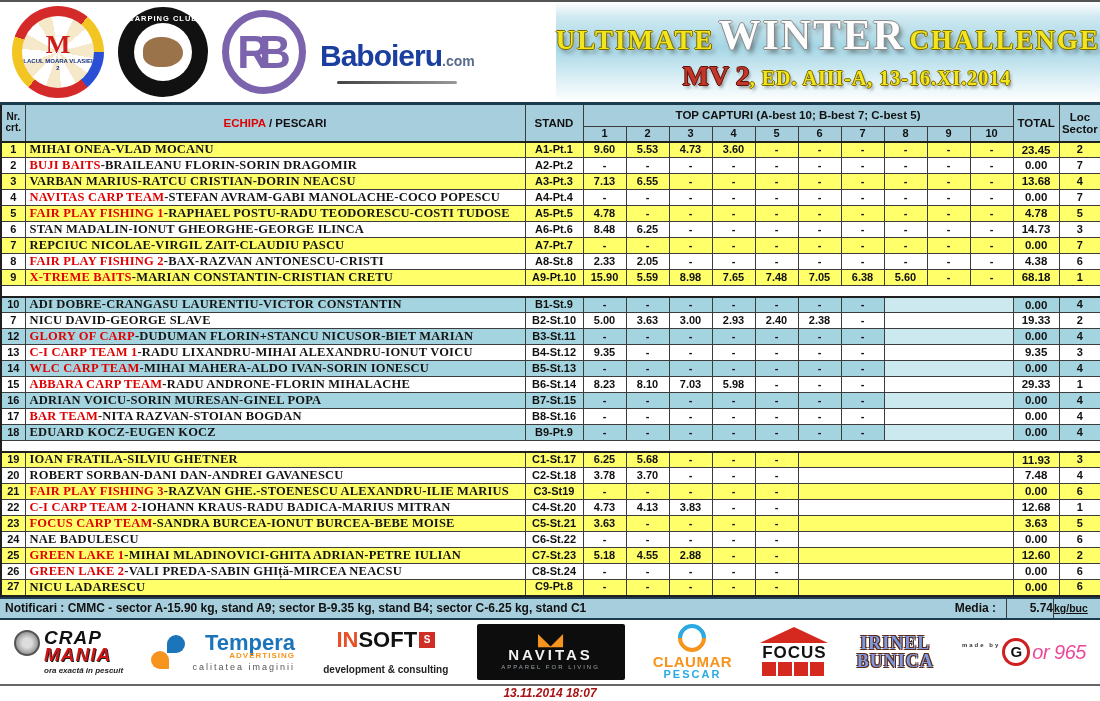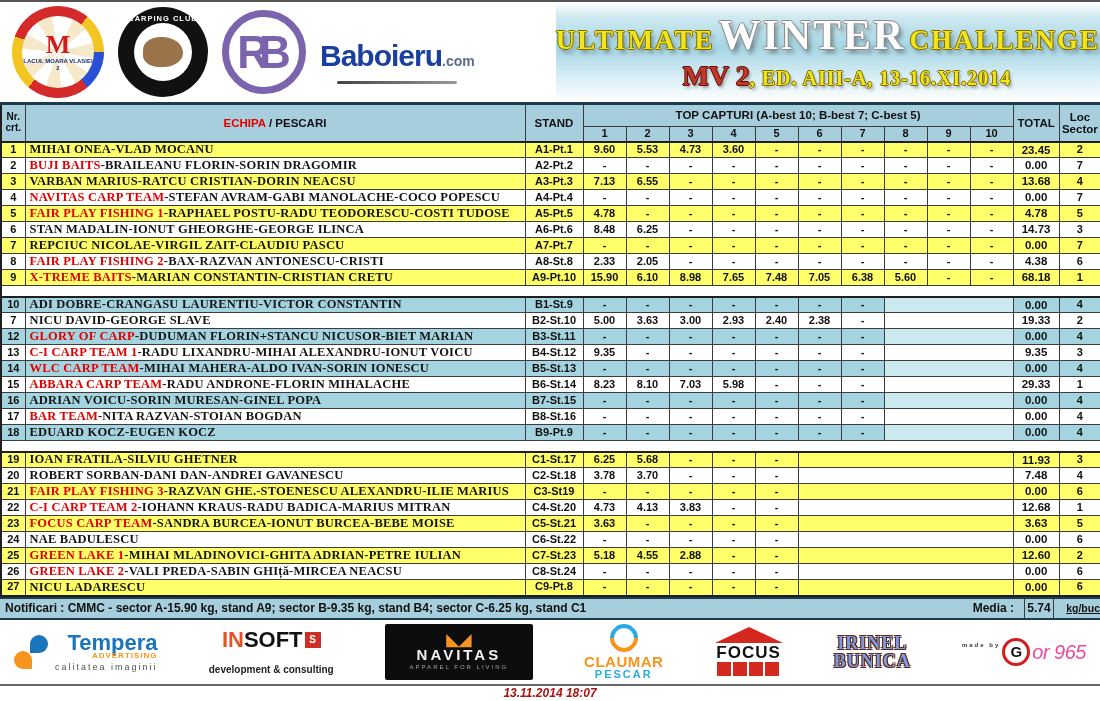--- a/index.html
+++ b/index.html
@@ -73,22 +73,22 @@
   td.c-team { text-align:left; padding-left:4px; font-family:"Liberation Serif",serif; font-size:12.5px; letter-spacing:.2px; }
   td.c-team .team-name { color:#e00000; }
   td.c-team .team-members { color:#141414; }
   td.c-total { font-size:11.5px; }
 
   
   .notif { height:23px; background:#a7cedd; border-top:2px solid #1d3b4e; border-bottom:2px solid #1d3b4e;
     display:flex; align-items:center; font-size:12px; font-weight:bold; color:#111; }
   .notif .label { flex:1; padding-left:5px; }
   .notif .media-label { width:88px; text-align:right; padding-right:10px; }
-  .notif .media-value { width:30px; text-align:center; border-left:1px solid #3c3c3c; border-right:1px solid #3c3c3c; height:100%; line-height:19px; }
-  .notif .media-unit { width:46px; text-align:right; font-size:10.5px;text-decoration:underline; }
+  .notif .media-value { width:48px; text-align:right; border-left:1px solid #3c3c3c; border-right:1px solid #3c3c3c; height:100%; line-height:19px; }
+  .notif .media-unit { width:46px; text-align:left; font-size:10.5px;text-decoration:underline; }
 
   
   .sponsors { height:66px; display:flex; align-items:center; justify-content:space-between;
     padding:2px 14px; border-bottom:2px solid #666; background:#fff; }
   .sp { display:flex; flex-direction:column; align-items:center; justify-content:center; line-height:1; }
   .sp-crap { align-items:flex-start; position:relative; padding-left:30px; }
   .sp-crap .reel { position:absolute; left:0; top:2px; width:26px; height:26px; border-radius:50%;
     background:radial-gradient(#ddd 30%,#999 70%); border:2px solid #555; }
   .sp-crap .l1 { font-size:19px; font-weight:bold; font-style:italic; color:#111; letter-spacing:1px; }
   .sp-crap .l2 { font-size:19px; font-weight:bold; font-style:italic; color:#cf1616; letter-spacing:1px;
@@ -347,21 +347,21 @@
         <td class="c-num">-</td>
         <td class="c-num">-</td>
         <td class="c-total">4.38</td>
         <td class="c-loc">6</td>
       </tr>
       <tr class="pal-yellow colored">
         <td class="c-nr">9</td>
         <td class="c-team"><span class="team-name">X-TREME BAITS</span><span class="team-members">-MARIAN CONSTANTIN-CRISTIAN CRETU</span></td>
         <td class="c-stand">A9-Pt.10</td>
         <td class="c-num">15.90</td>
-        <td class="c-num">6.10</td>
+        <td class="c-num">5.59</td>
         <td class="c-num">8.98</td>
         <td class="c-num">7.65</td>
         <td class="c-num">7.48</td>
         <td class="c-num">7.05</td>
         <td class="c-num">6.38</td>
         <td class="c-num">5.60</td>
         <td class="c-num">-</td>
         <td class="c-num">-</td>
         <td class="c-total">68.18</td>
         <td class="c-loc">1</td>
@@ -628,20 +628,26 @@
 </table>
 
 <div class="notif">
   <span class="label">Notificari : CMMC - sector A-15.90 kg, stand A9; sector B-9.35 kg, stand B4; sector C-6.25 kg, stand C1</span>
   <span class="media-label">Media :</span>
   <span class="media-value">5.74</span>
   <span class="media-unit">kg/buc</span>
 </div>
 
 <div class="sponsors">
+  <div class="sp sp-crap">
+    <div class="reel"></div>
+    <span class="l1">CRAP</span>
+    <span class="l2">MANIA</span>
+    <span class="tag">ora exactă in pescuit</span>
+  </div>
   <div class="sp sp-tempera">
     <div class="swirl">
         <div class="b1"></div>
         <div class="b2"></div>
       </div>
     <div class="tcol">
       <span class="name">Tempera</span>
       <span class="adv">ADVERTISING</span>
       <span class="tag">calitatea imaginii</span>
     </div>

